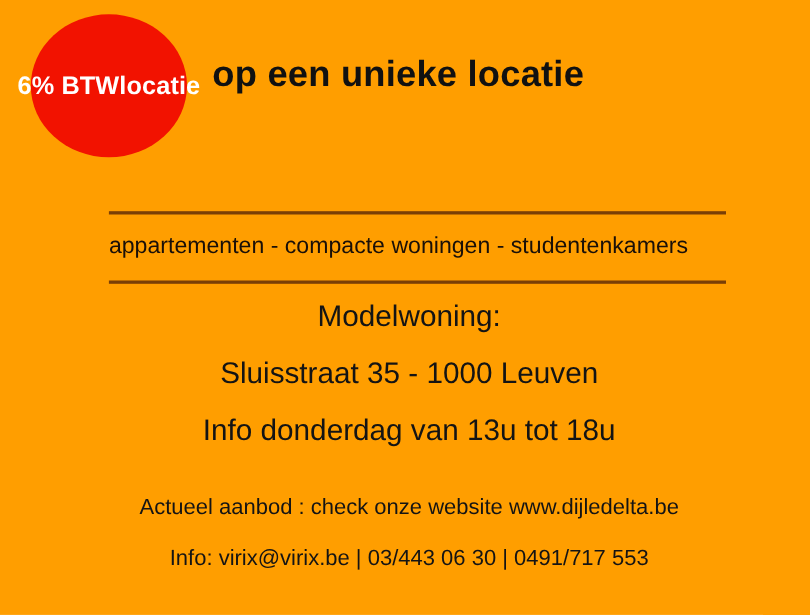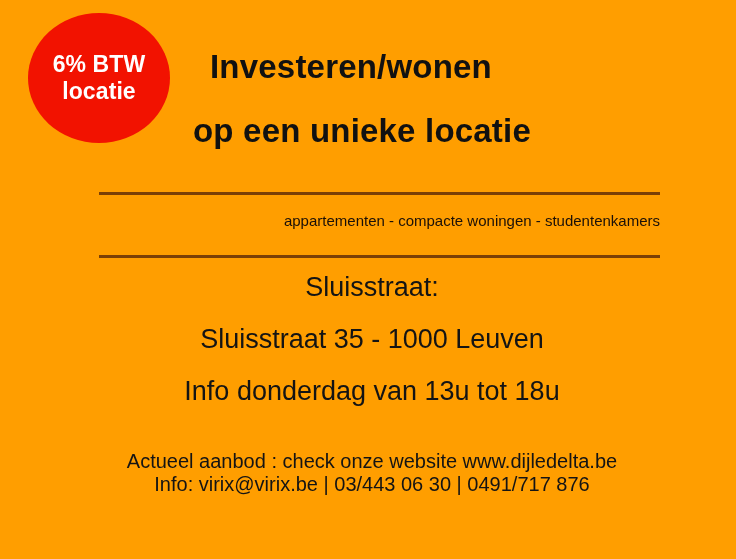--- a/index.html
+++ b/index.html
@@ -23,21 +23,21 @@
   
   .badge {
     position: absolute;
     left: 28px;
     top: 13px;
     width: 142px;
     height: 130px;
     border-radius: 50%;
     background: #f21200;
     display: flex;
-    flex-direction: column;
+    flex-direction: row;
     align-items: center;
     justify-content: center;
     line-height: 1.18;
   }
   .badge-line {
     color: #ffffff;
     font-weight: bold;
     font-size: 23px;
     letter-spacing: 0.1px;
     white-space: nowrap;
@@ -69,23 +69,23 @@
     background: #7a3f06;
   }
   .rule.top { top: 192px; }
   .rule.bottom { top: 255px; }
 
   .subtitle {
     position: absolute;
     left: 99px;
     top: 212px;
     width: 561px;
-    text-align: right;
+    text-align: left;
     color: #1a1008;
-    font-size: 15px;
+    font-size: 21px;
     white-space: nowrap;
   }
 
   
   .info-block {
     position: absolute;
     left: 68px;
     top: 272px;
     width: 608px;
     text-align: center;
@@ -104,45 +104,44 @@
     left: 48px;
     top: 450px;
     width: 648px;
     text-align: center;
   }
   .footer-line {
     color: #141414;
     font-size: 20px;
     white-space: nowrap;
   }
-  .footer-line.f1 { }
+  .footer-line.f1 { margin-bottom: 24px; }
 </style>
 </head>
 <body>
 
 <div class="poster">
 
   <div class="badge">
     <div class="badge-line">6% BTW</div>
     <div class="badge-line">locatie</div>
   </div>
 
   <div class="headline">
-    <div class="headline-line l1">Investeren/wonen</div>
     <div class="headline-line l2">op een unieke locatie</div>
   </div>
 
   <div class="rule top"></div>
   <div class="subtitle">appartementen  -  compacte  woningen - studentenkamers</div>
   <div class="rule bottom"></div>
 
   <div class="info-block">
-    <div class="info-line m1">Sluisstraat:</div>
+    <div class="info-line m1">Modelwoning:</div>
     <div class="info-line m2">Sluisstraat 35 - 1000 Leuven</div>
     <div class="info-line m3">Info donderdag van 13u tot 18u</div>
   </div>
 
   <div class="footer">
     <div class="footer-line f1">Actueel aanbod : check onze website www.dijledelta.be</div>
-    <div class="footer-line f2">Info: virix@virix.be  |  03/443 06 30 | 0491/717 876</div>
+    <div class="footer-line f2">Info: virix@virix.be  |  03/443 06 30 | 0491/717 553</div>
   </div>
 
 </div>
 
 </body></html>

